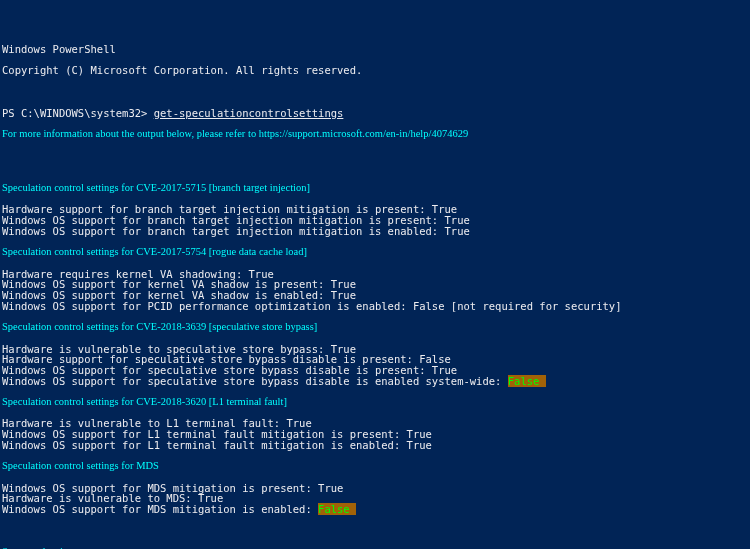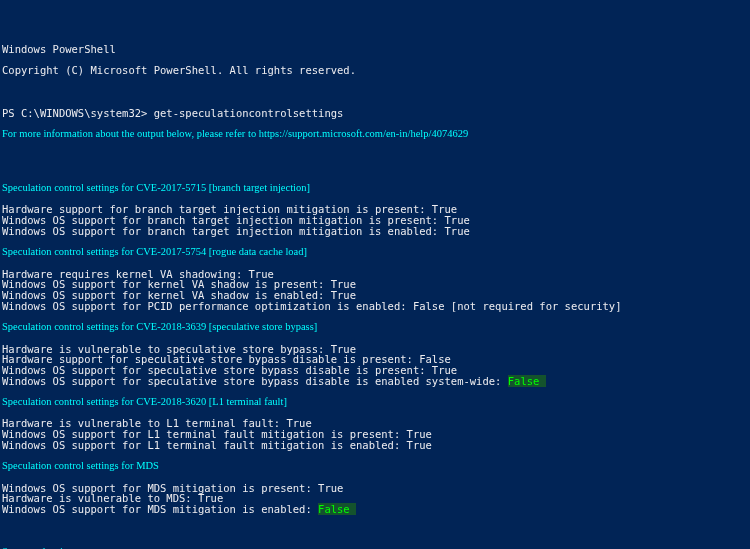--- a/index.html
+++ b/index.html
@@ -8,32 +8,32 @@
       color: #eeedf0;
       font-family: 'Lucida Console', Monaco, monospace;
       font-size: 10.5px;
       line-height: 1.02;
       padding: 1px 2px;
       width: 750px;
       height: 549px;
       overflow: hidden;
       white-space: pre;
     }
-    .yellow { color: #eeedf0; }
+    .yellow { color: #eeedf0; text-decoration: underline; }
     .cyan { color: #00ffff; font-family: Liberation Serif, serif; }
-    .red-bg { background: #14532d; color: #00ff00; }
+    .red-bg { background: #a16207; color: #00ff00; }
     .line { display:block; }
   </style>
 </head>
 <body>
 
 
 
 <span class="line">Windows PowerShell</span>
-<span class="line">Copyright (C) Microsoft PowerShell. All rights reserved.</span>
+<span class="line">Copyright (C) Microsoft Corporation. All rights reserved.</span>
 <span class="line"> </span>
 <span class="line"><span>PS C:\WINDOWS\system32&gt; </span><span class="yellow">get-speculationcontrolsettings</span></span>
 <span class="line cyan">For more information about the output below, please refer to https://support.microsoft.com/en-in/help/4074629</span>
 <span class="line"> </span>
 
 <div id="sections"><span class="line cyan">Speculation control settings for CVE-2017-5715 [branch target injection]</span><span class="line"> </span><span class="line">Hardware support for branch target injection mitigation is present: True</span><span class="line">Windows OS support for branch target injection mitigation is present: True</span><span class="line">Windows OS support for branch target injection mitigation is enabled: True</span><span class="line"> </span><span class="line cyan">Speculation control settings for CVE-2017-5754 [rogue data cache load]</span><span class="line"> </span><span class="line">Hardware requires kernel VA shadowing: True</span><span class="line">Windows OS support for kernel VA shadow is present: True</span><span class="line">Windows OS support for kernel VA shadow is enabled: True</span><span class="line">Windows OS support for PCID performance optimization is enabled: False [not required for security]</span><span class="line"> </span><span class="line cyan">Speculation control settings for CVE-2018-3639 [speculative store bypass]</span><span class="line"> </span><span class="line">Hardware is vulnerable to speculative store bypass: True</span><span class="line">Hardware support for speculative store bypass disable is present: False</span><span class="line">Windows OS support for speculative store bypass disable is present: True</span><span class="line"><span>Windows OS support for speculative store bypass disable is enabled system-wide: </span><span class="red-bg">False </span></span><span class="line"> </span><span class="line cyan">Speculation control settings for CVE-2018-3620 [L1 terminal fault]</span><span class="line"> </span><span class="line">Hardware is vulnerable to L1 terminal fault: True</span><span class="line">Windows OS support for L1 terminal fault mitigation is present: True</span><span class="line">Windows OS support for L1 terminal fault mitigation is enabled: True</span><span class="line"> </span><span class="line cyan">Speculation control settings for MDS</span><span class="line"> </span><span class="line">Windows OS support for MDS mitigation is present: True</span><span class="line">Hardware is vulnerable to MDS: True</span><span class="line"><span>Windows OS support for MDS mitigation is enabled: </span><span class="red-bg">False </span></span><span class="line"> </span></div>
 
 <span class="line cyan">Suggested actions</span>
 
 

